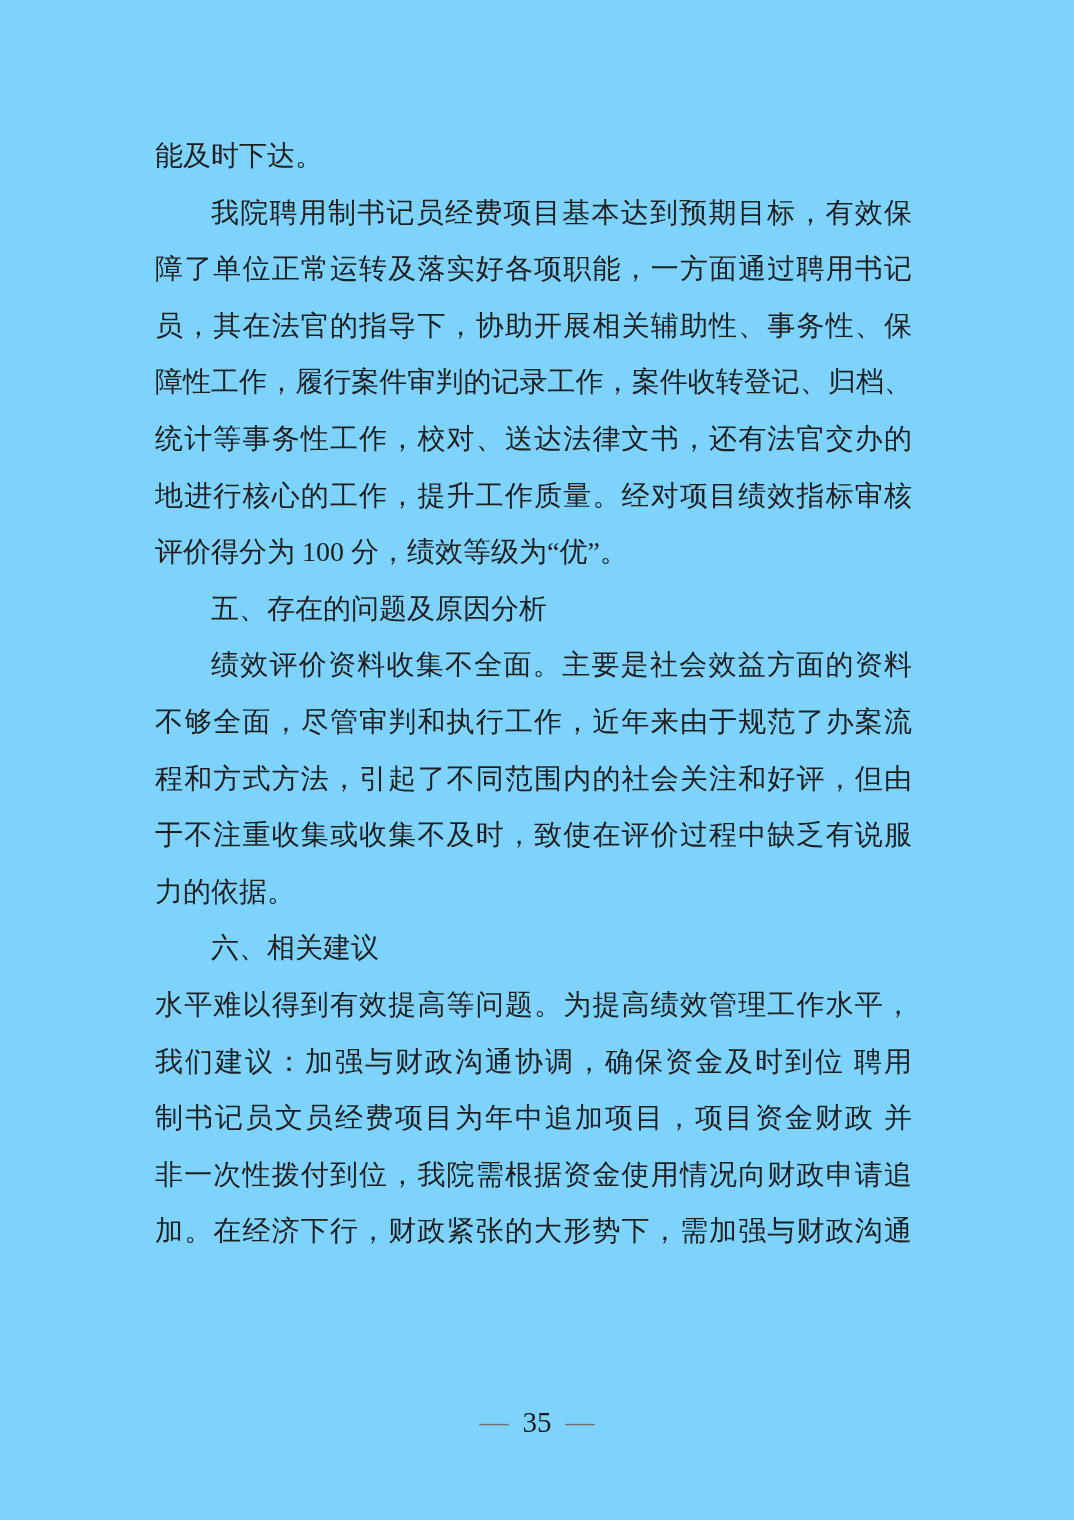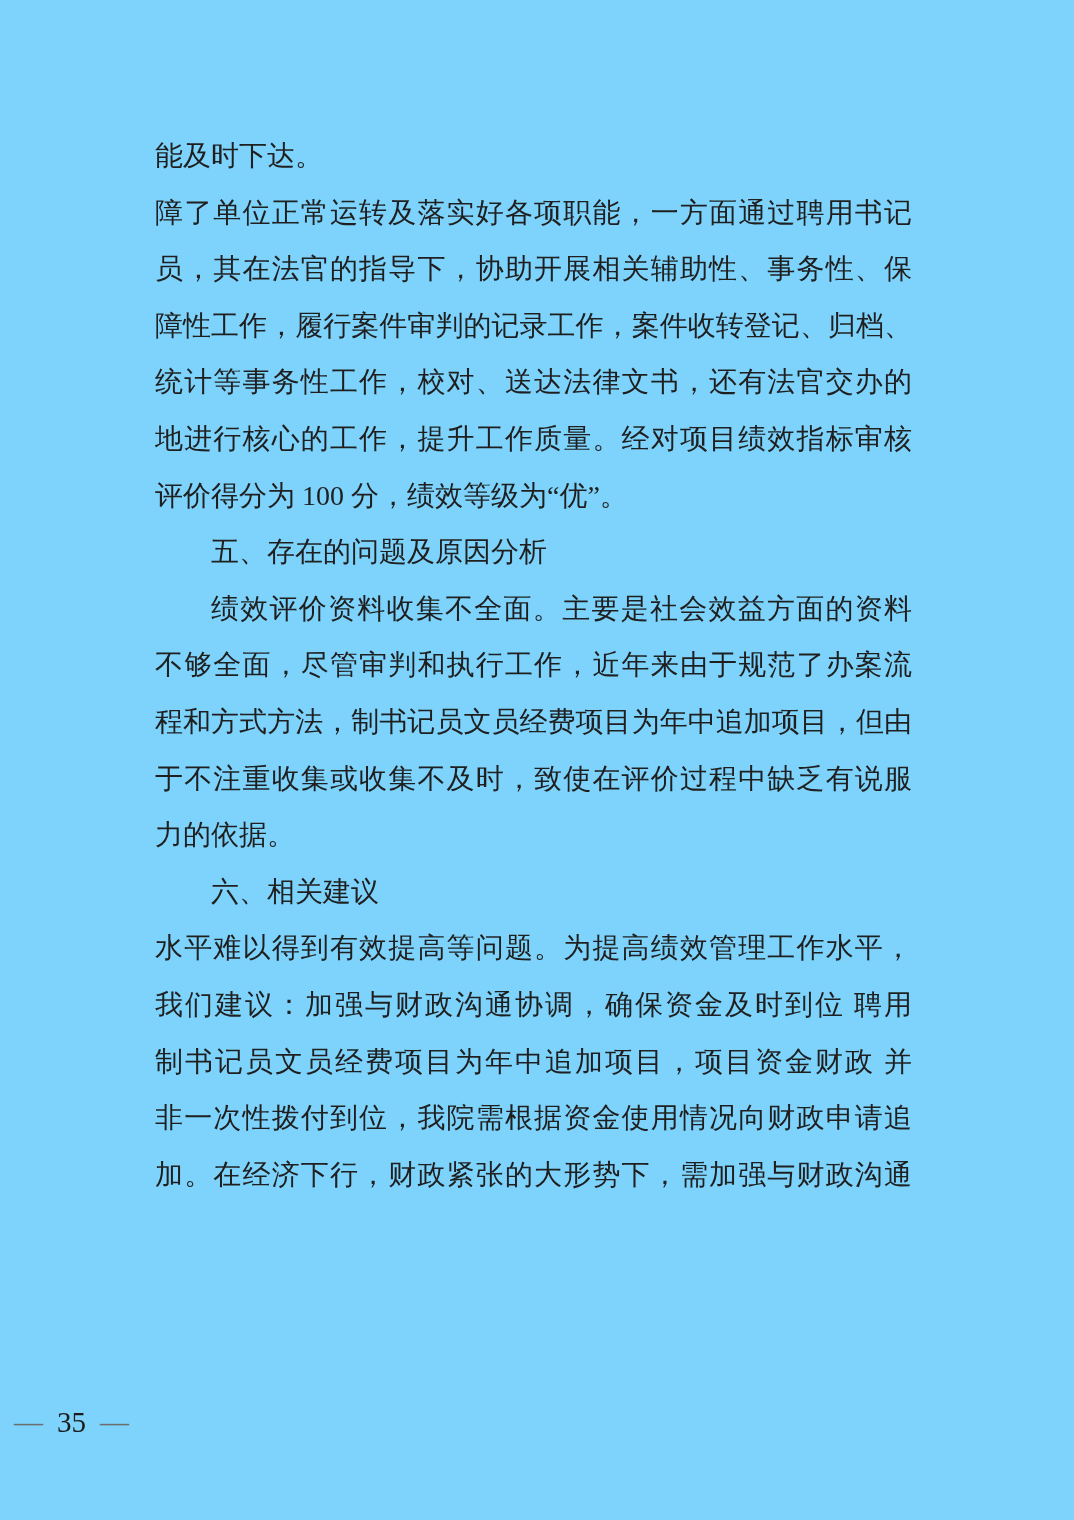--- a/index.html
+++ b/index.html
@@ -36,50 +36,51 @@
     text-align-last: justify;
   }
   .line.indent {
     text-indent: 2em;
   }
   .footer {
     position: absolute;
     left: 0;
     top: 1400px;
     width: 100%;
-    text-align: left;
+    text-align: center;
     font-size: 29px;
     line-height: 44px;
     color: #222222;
   }
   .footer .dash {
     color: #6e6e6e;
     letter-spacing: 0;
     padding: 0 14px;
   }
   .footer .num {
     color: #1c1c1c;
   }
 </style>
 </head>
 <body>
 
 <div class="page">
   <div class="text-block">
     <div class="line">能及时下达。</div>
+    <div class="line fill indent">我院聘用制书记员经费项目基本达到预期目标，有效保</div>
     <div class="line fill">障了单位正常运转及落实好各项职能，一方面通过聘用书记</div>
     <div class="line fill">员，其在法官的指导下，协助开展相关辅助性、事务性、保</div>
     <div class="line fill">障性工作，履行案件审判的记录工作，案件收转登记、归档、</div>
     <div class="line fill">统计等事务性工作，校对、送达法律文书，还有法官交办的</div>
     <div class="line fill">地进行核心的工作，提升工作质量。经对项目绩效指标审核</div>
     <div class="line">评价得分为 100 分，绩效等级为“优”。</div>
     <div class="line indent">五、存在的问题及原因分析</div>
     <div class="line fill indent">绩效评价资料收集不全面。主要是社会效益方面的资料</div>
     <div class="line fill">不够全面，尽管审判和执行工作，近年来由于规范了办案流</div>
-    <div class="line fill">程和方式方法，制书记员文员经费项目为年中追加项目，但由</div>
+    <div class="line fill">程和方式方法，引起了不同范围内的社会关注和好评，但由</div>
     <div class="line fill">于不注重收集或收集不及时，致使在评价过程中缺乏有说服</div>
     <div class="line">力的依据。</div>
     <div class="line indent">六、相关建议</div>
     <div class="line fill">水平难以得到有效提高等问题。为提高绩效管理工作水平，</div>
     <div class="line fill">我们建议：加强与财政沟通协调，确保资金及时到位 聘用</div>
     <div class="line fill">制书记员文员经费项目为年中追加项目，项目资金财政 并</div>
     <div class="line fill">非一次性拨付到位，我院需根据资金使用情况向财政申请追</div>
     <div class="line fill">加。在经济下行，财政紧张的大形势下，需加强与财政沟通</div>
   </div>
 

